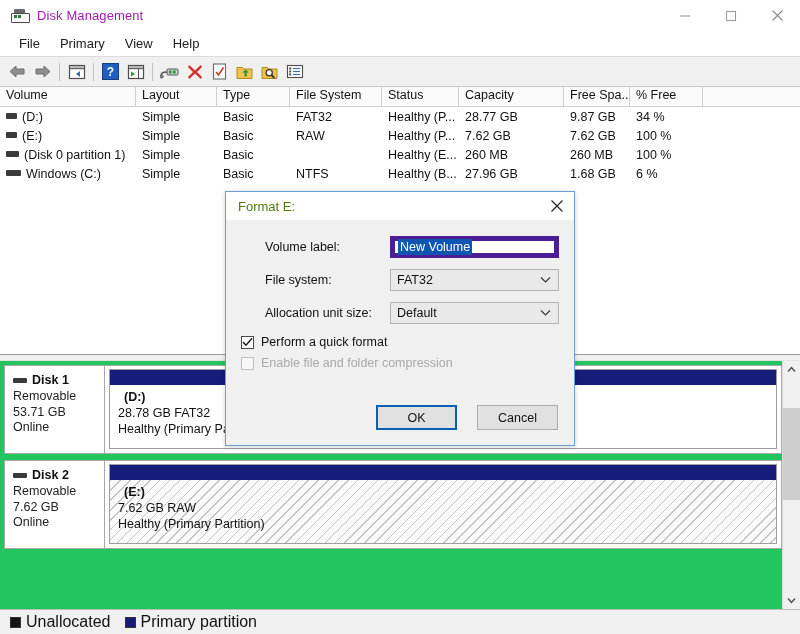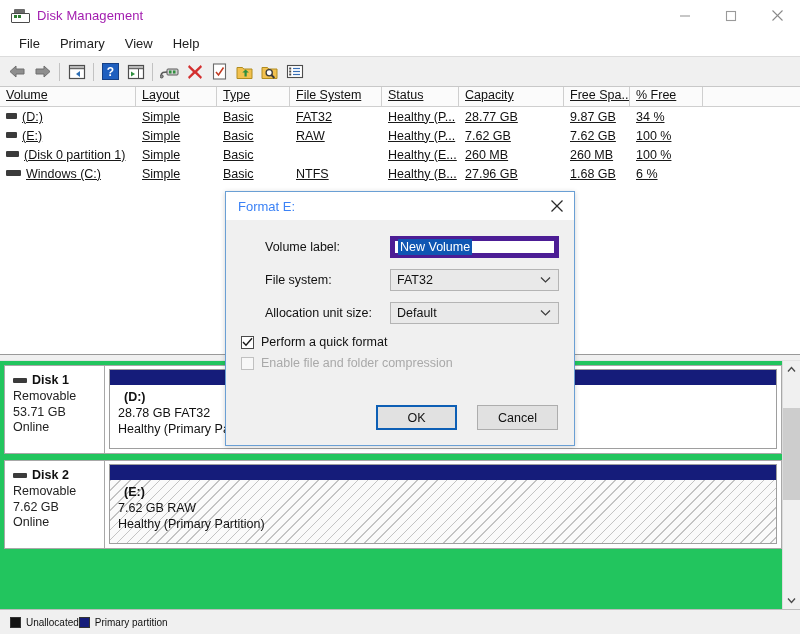--- a/index.html
+++ b/index.html
@@ -27,21 +27,21 @@
   .menubar{height:25px;display:flex;align-items:center;padding-left:9px;flex:none;background:#fff;}
   .menu-item{font-size:13px;color:#202020;padding:2px 10px;}
 
   
   .toolbar{height:29px;background:#f0f0f0;border-top:1px solid #dcdcdc;border-bottom:1px solid #c8c8c8;
            display:flex;align-items:center;padding-left:5px;flex:none;}
   .tbtn{width:25px;height:24px;display:flex;align-items:center;justify-content:center;position:relative;}
   .tsep{width:1px;height:18px;background:#c2c2c2;margin:0 4px;}
 
   
-  .listwrap{flex:none;background:#0f172a;position:relative;text-decoration:underline;}
+  .listwrap{flex:none;background:#0f172a;position:relative;}
   .lhead{display:flex;height:19px;background:#fbfbfb;border-bottom:1px solid #cfcfcf;}
   .lhead .hc{
     font-size:12.5px;color:#111;padding:1px 0 0 6px;
     border-right:1px solid #cfcfcf;box-sizing:border-box;
     overflow:hidden;white-space:nowrap;
   }
   .lrow{display:flex;height:19px;align-items:center;}
   .lrow .cc{font-size:12.5px;color:#111;padding-left:6px;box-sizing:border-box;overflow:hidden;white-space:nowrap;}
   .volicon{display:inline-block;width:13px;height:6px;background:#3b3b3b;border-radius:1px;
            margin-right:5px;vertical-align:middle;position:relative;top:-1px;}
@@ -76,32 +76,32 @@
   
   .vsb{width:17px;flex:none;background:#f0f0f0;border-left:1px solid #dcdcdc;
        display:flex;flex-direction:column;align-items:center;}
   .sb-arrow{width:17px;height:17px;display:flex;align-items:center;justify-content:center;color:#505050;flex:none;}
   .sb-track{flex:1;width:17px;background:#f0f0f0;position:relative;}
   .sb-thumb{position:absolute;left:0;top:30px;width:17px;height:92px;background:#cdcdcd;}
 
   
   .legend{height:24px;flex:none;background:#f0f0f0;border-top:1px solid #bdbdbd;
           display:flex;align-items:center;padding-left:10px;}
-  .lg-item{display:flex;align-items:center;font-size:10px;color:#111;}
+  .lg-item{display:flex;align-items:center;margin-right:14px;font-size:16px;color:#111;}
   .lg-sw{width:11px;height:11px;margin-right:5px;border:1px solid #333;box-sizing:border-box;}
 
   
   .overlay{position:absolute;left:0;top:0;width:800px;height:634px;pointer-events:none;}
   .dialog{
     position:absolute;left:225px;top:191px;width:350px;height:255px;
     background:#f0f0f0;border:1px solid #6a9fd4;box-sizing:border-box;
     box-shadow:0 1px 5px rgba(0,0,0,.18);pointer-events:auto;
   }
   .dlg-title{height:28px;background:#ffffff;display:flex;align-items:center;}
-  .dlg-title .t{font-size:13px;color:#3b82f6;padding-left:12px;}
+  .dlg-title .t{font-size:13px;color:#4d7c0f;padding-left:12px;}
   .dlg-x{margin-left:auto;width:34px;height:28px;display:flex;align-items:center;justify-content:center;color:#2a2a2a;}
   .dlg-body{padding:16px 15px 0 15px;}
   .frow{display:flex;align-items:center;margin-bottom:11px;margin-left:24px;}
   .flabel{width:125px;font-size:12.5px;color:#111;flex:none;}
   .finput{
     flex:1;height:22px;background:#fff;border:5px solid #4c1d95;box-sizing:border-box;
     display:flex;align-items:center;padding-left:3px;
   }
   .sel-text{background:#0f56b3;color:#fff;font-size:12.5px;padding:1px 2px;}
   .fselect{

